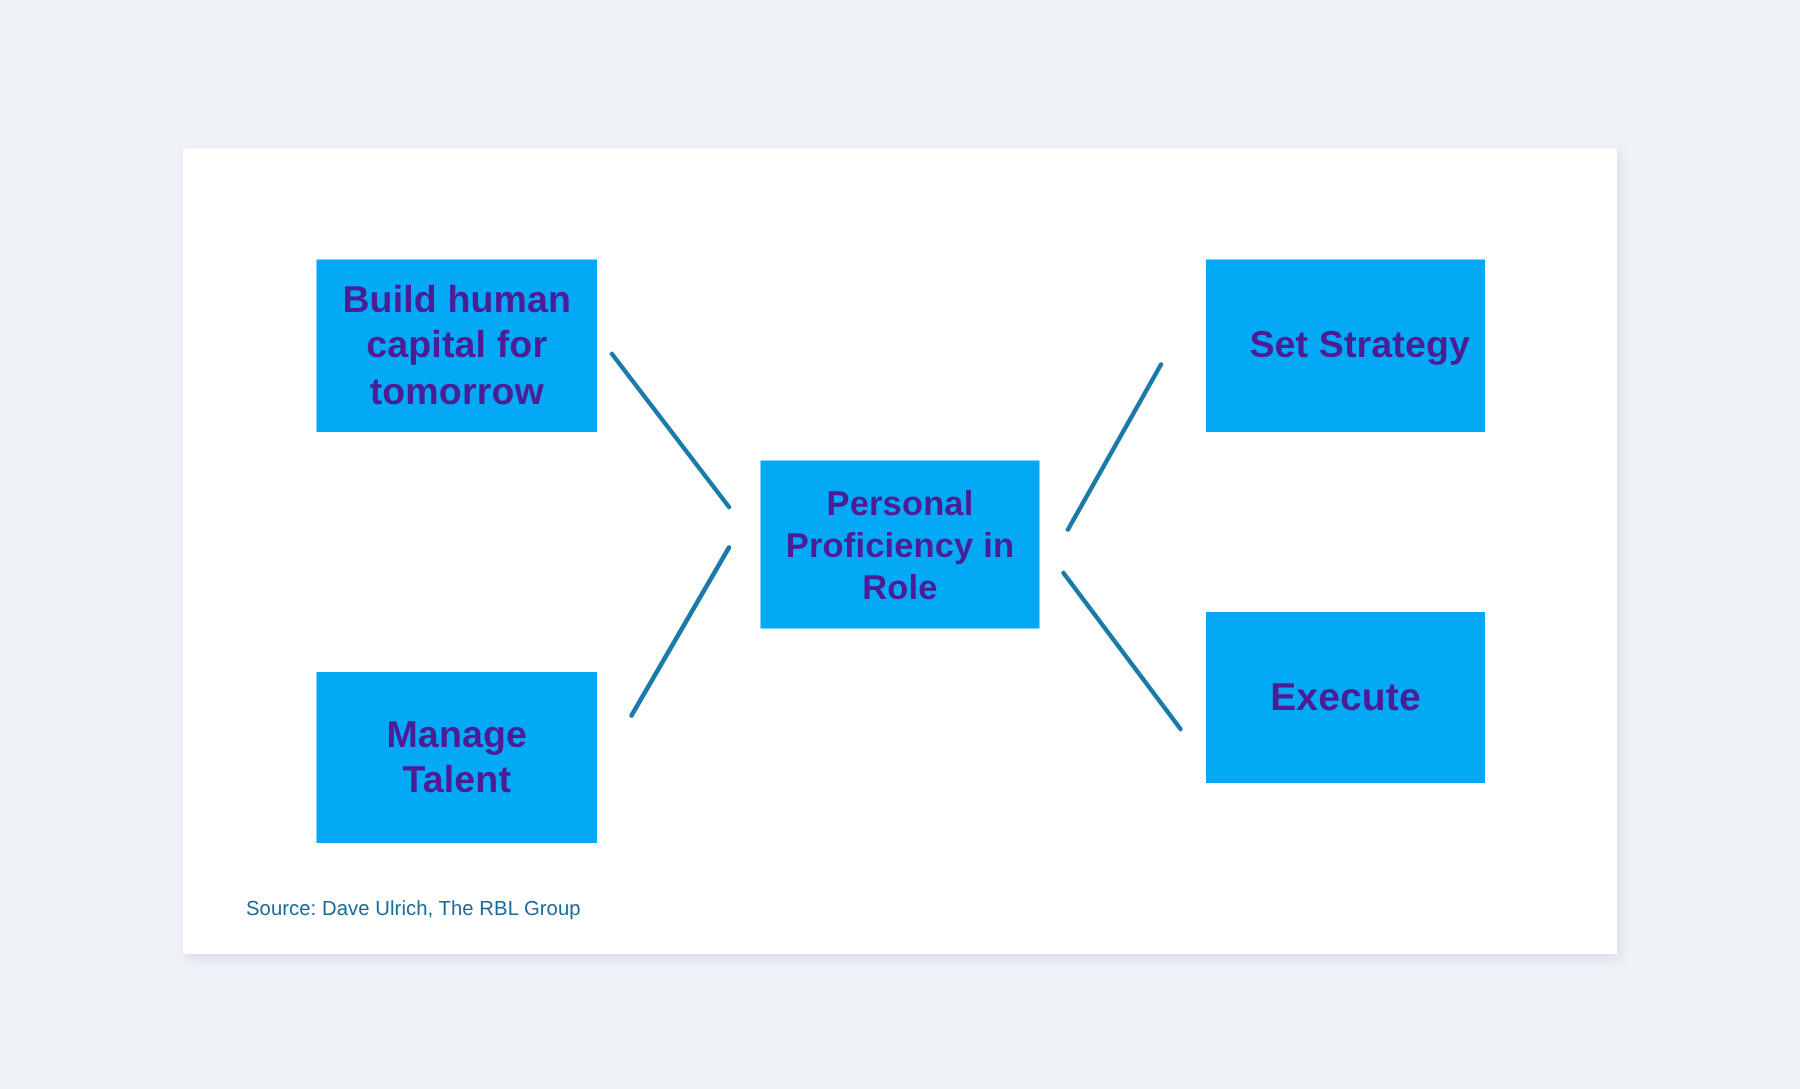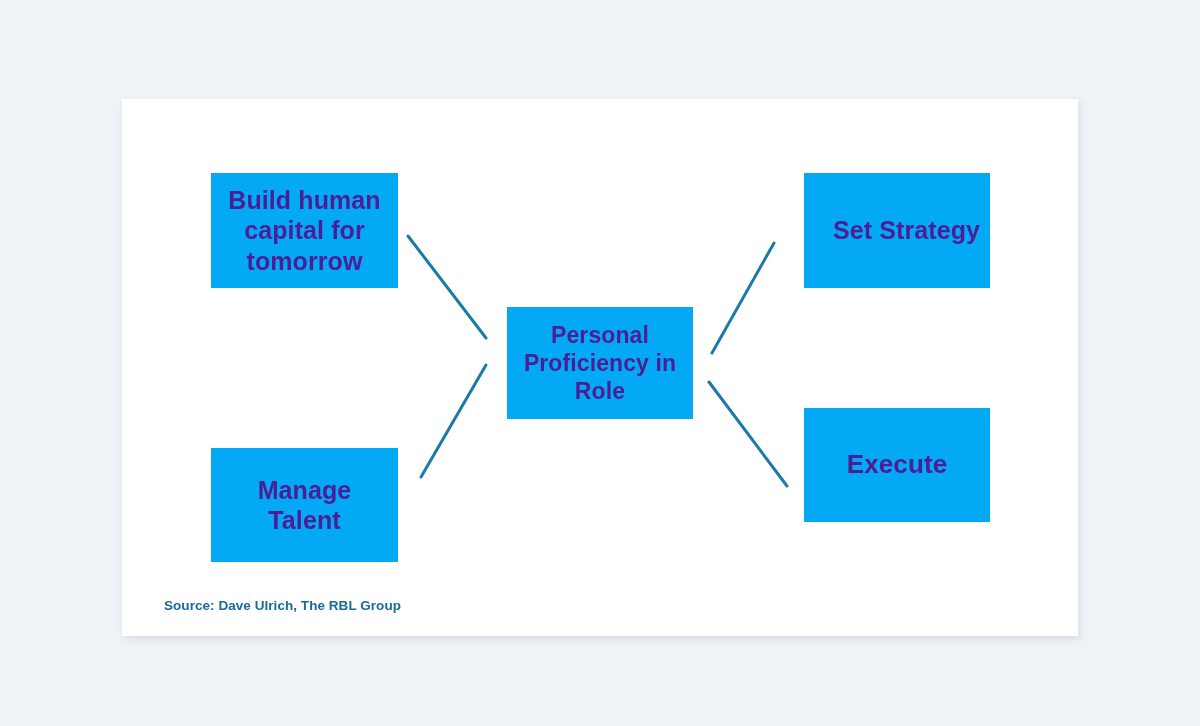--- a/index.html
+++ b/index.html
@@ -63,21 +63,21 @@
   .node-center { left: 507px; top: 307px; width: 186px; height: 112px; font-size: 23px; }
   .node-strategy { left: 804px; top: 173px; width: 186px; height: 115px; font-size: 25px; padding-left: 27px; }
   .node-execute  { left: 804px; top: 408px; width: 186px; height: 114px; font-size: 26px; }
 
   
   .source {
     position: absolute;
     left: 164px;
     top: 598px;
     font-size: 13.5px;
-    font-weight: 700;
+    font-weight: 400;
     color: #1a6a9b;
     letter-spacing: 0.05px;
   }
 </style>
 </head>
 <body>
 
 <div id="stage">
 
   <div class="card"></div>

